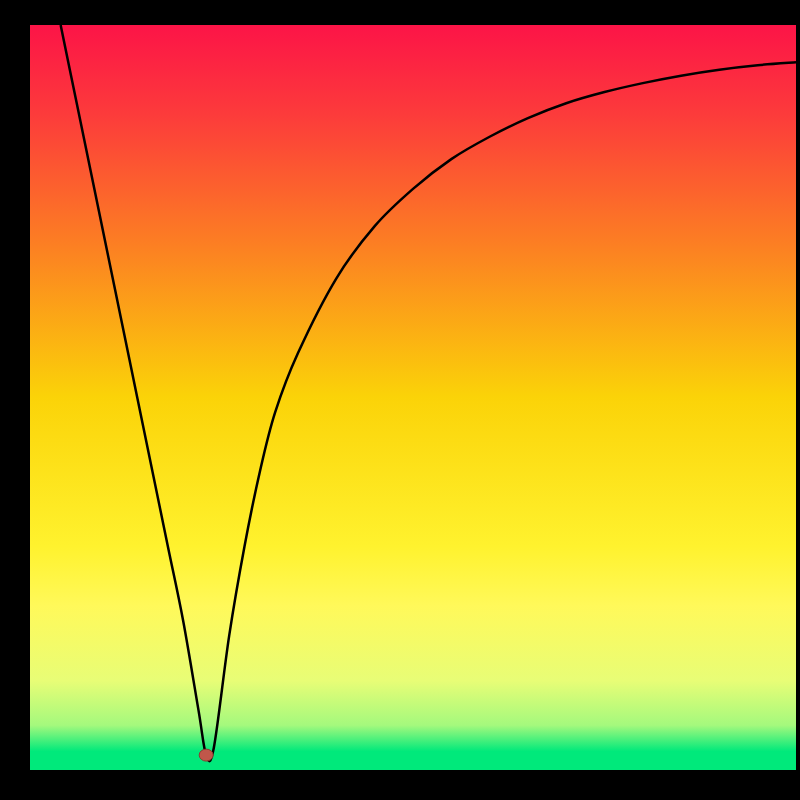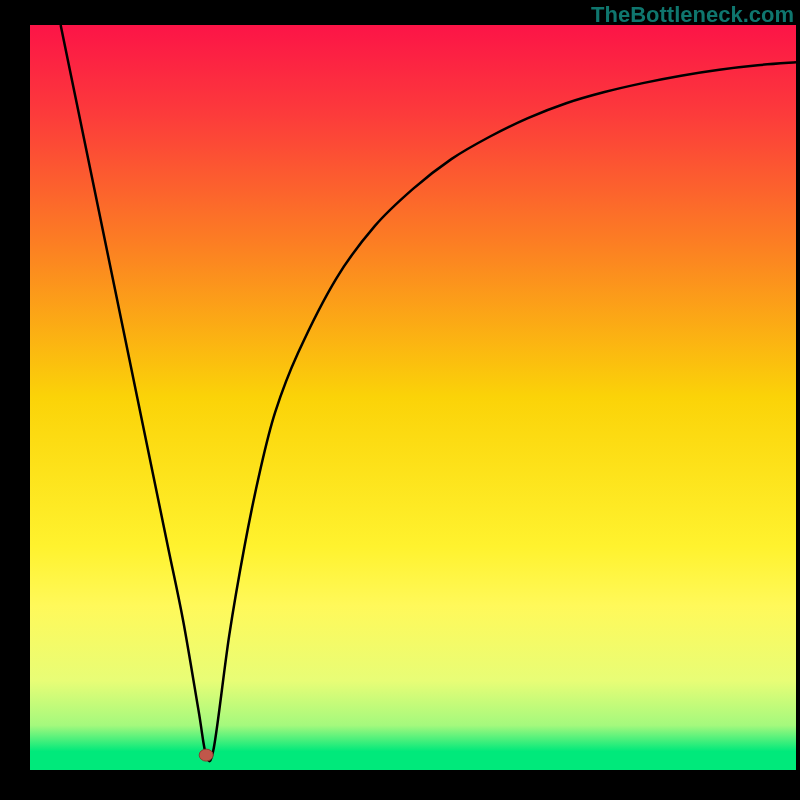--- a/index.html
+++ b/index.html
@@ -12,21 +12,21 @@
     width: 800px;
     height: 800px;
     position: relative;
   }
   .watermark {
     position: absolute;
     top: 2px;
     right: 6px;
     font-size: 22px;
     font-weight: bold;
-    color: #0f766e;
+    color: #000000;
     z-index: 10;
   }
   svg {
     display: block;
   }
 </style>
 </head>
 <body>
 
 <div class="container">

